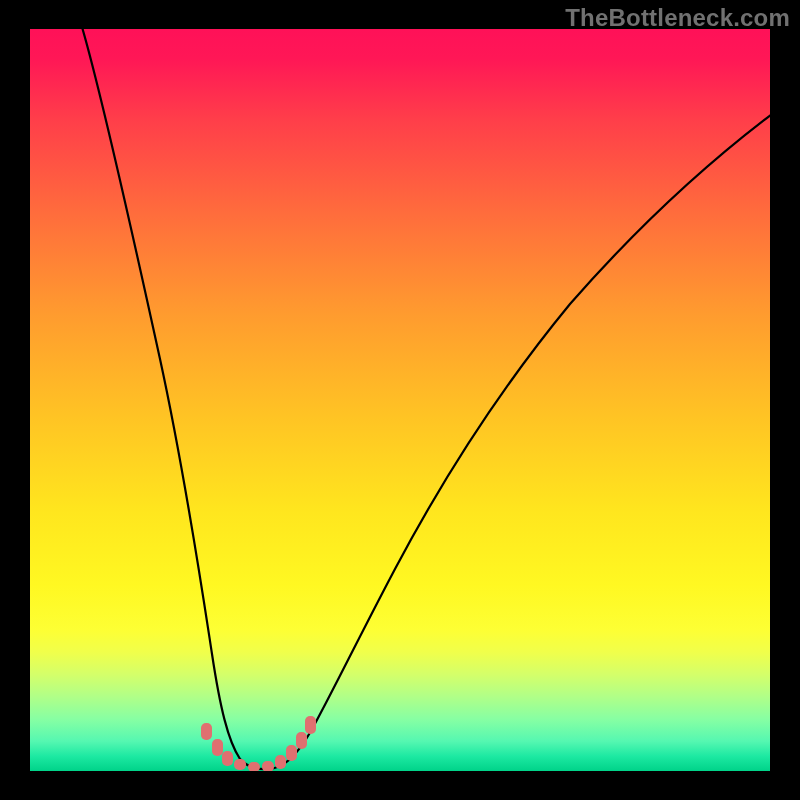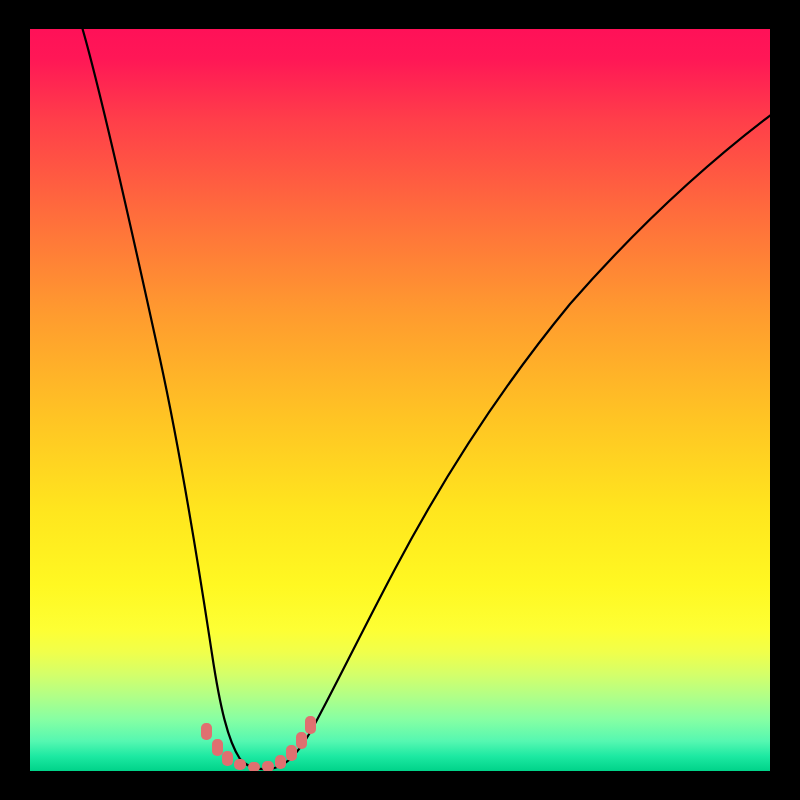--- a/index.html
+++ b/index.html
@@ -63,20 +63,21 @@
     width: 100%;
     height: 100%;
     overflow: visible;
   }
 </style>
 </head>
 <body>
 
 <div class="stage">
 
+  <div class="watermark">TheBottleneck.com</div>
 
   <div class="plot-area">
     <div class="gradient"></div>
 
     <svg class="curve" viewBox="0 0 740 742" preserveAspectRatio="none">
       <path fill="none" stroke="#000000" stroke-width="2.2" d="M 52 -2
                C 70 60, 95 170, 130 330
                C 155 445, 172 560, 182 625
                C 190 678, 198 712, 210 730
                C 218 739, 228 741, 240 740

